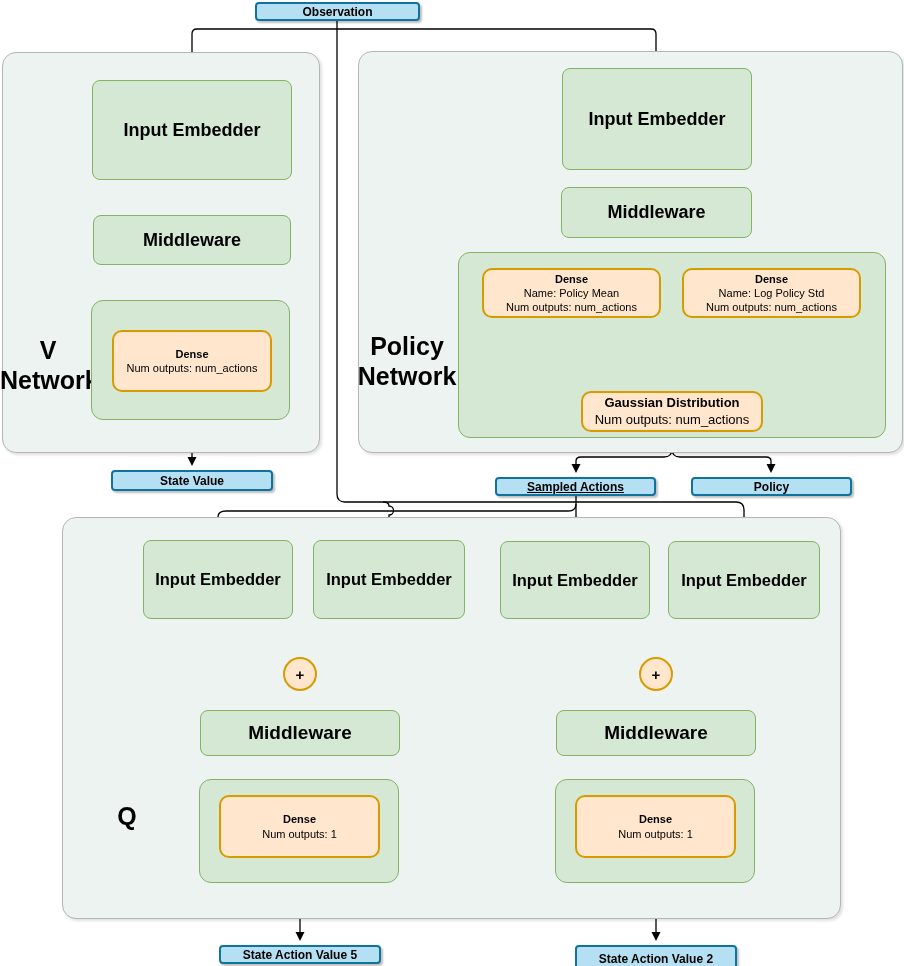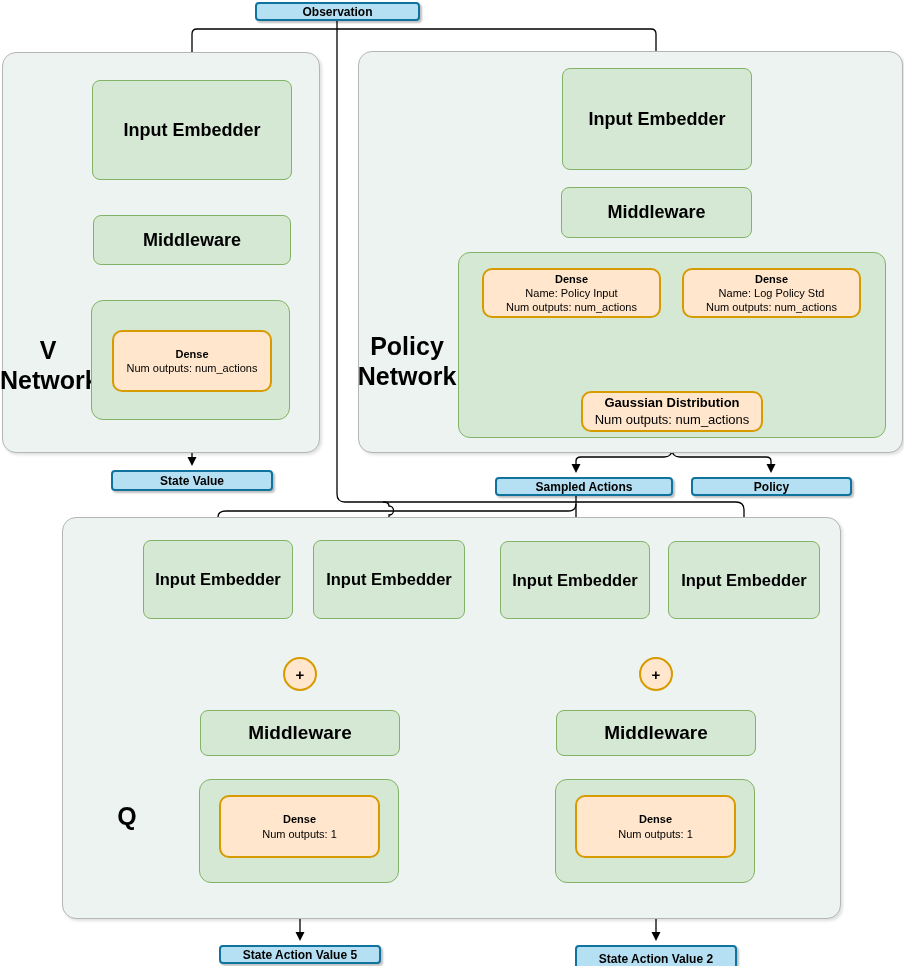--- a/index.html
+++ b/index.html
@@ -132,37 +132,37 @@
 
   <div class="abs gbox fs18 node" style="left:562px;top:68px;width:190px;height:102px;">Input Embedder</div>
 
   <div class="abs gbox fs18 node" style="left:561px;top:187px;width:191px;height:51px;">Middleware</div>
 
   <div class="abs gcontainer node" style="left:458px;top:252px;width:428px;height:186px;"></div>
 
 
   <div class="abs obox node" style="left:482px;top:268px;width:179px;height:50px;">
     <span class="ot">Dense</span>
-    <span>Name: Policy Input</span>
+    <span>Name: Policy Mean</span>
     <span>Num outputs: num_actions</span>
   </div>
 
   <div class="abs obox node" style="left:682px;top:268px;width:179px;height:50px;">
     <span class="ot">Dense</span>
     <span>Name: Log Policy Std</span>
     <span>Num outputs: num_actions</span>
   </div>
 
 
   <div class="abs obox gauss node" style="left:581px;top:391px;width:182px;height:41px;">
     <span class="ot">Gaussian Distribution</span>
     <span>Num outputs: num_actions</span>
   </div>
 
-  <div class="abs bbox node" style="left:495px;top:477px;width:178px;height:19px;">Sampled Actions</div>
+  <div class="abs bbox node" style="left:495px;top:477px;width:161px;height:19px;text-decoration:underline;">Sampled Actions</div>
 
   <div class="abs bbox node" style="left:691px;top:477px;width:161px;height:19px;">Policy</div>
 
   <div class="abs panel" style="left:62px;top:517px;width:779px;height:402px;"></div>
 
   <div class="abs plabel node" style="left:62px;top:802px;width:130px;">
     <span style="display:block">Q</span>
   </div>
 
   <div class="abs gbox fs165 node" style="left:143px;top:540px;width:150px;height:79px;">Input Embedder</div>

